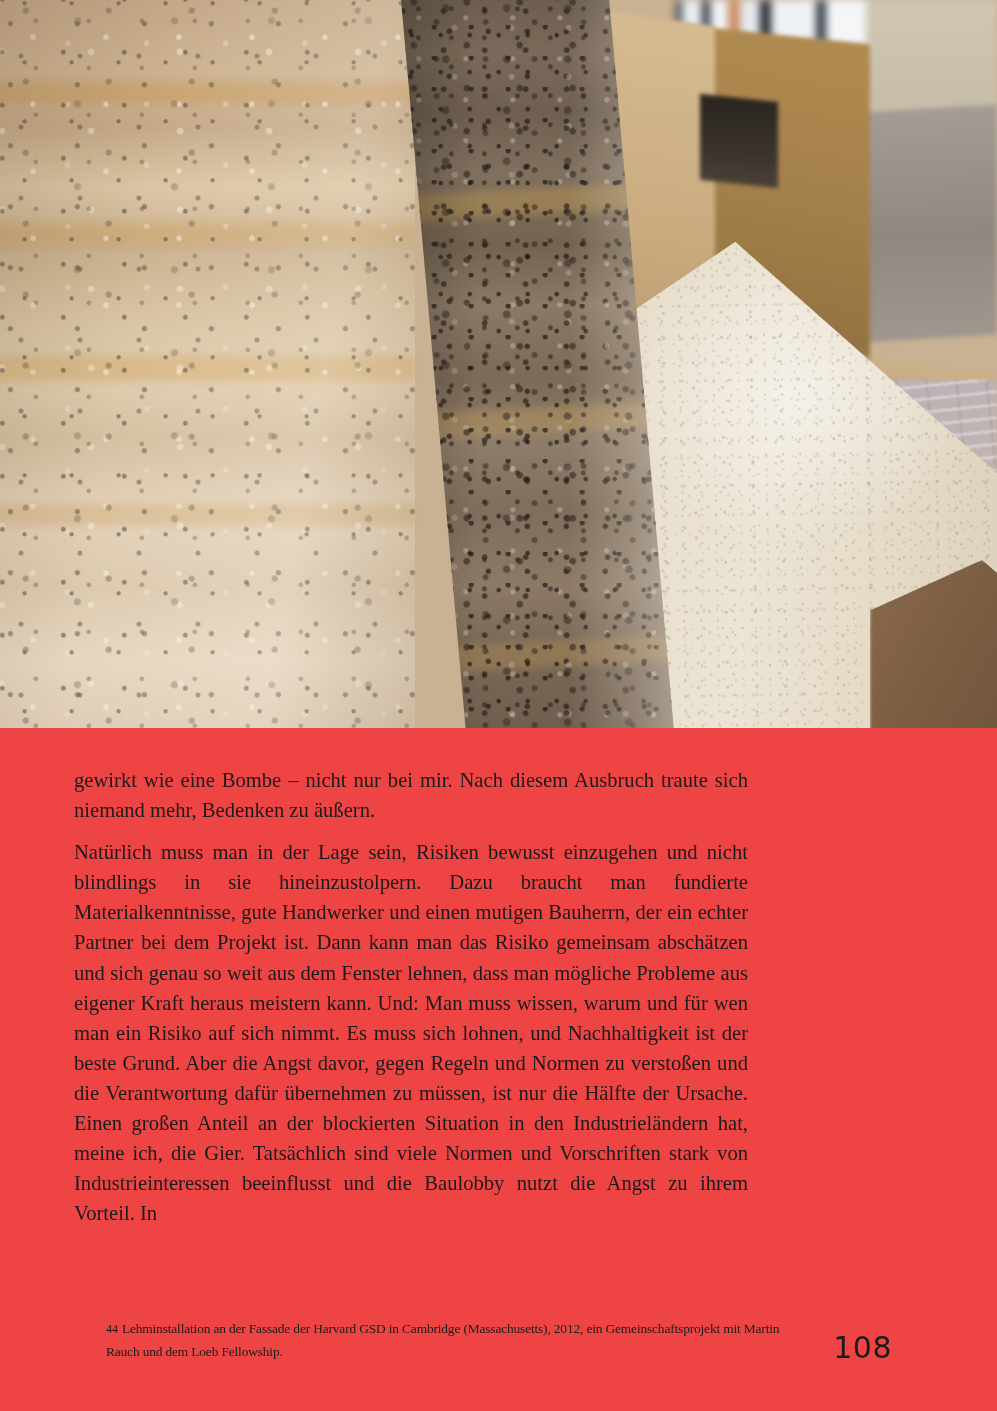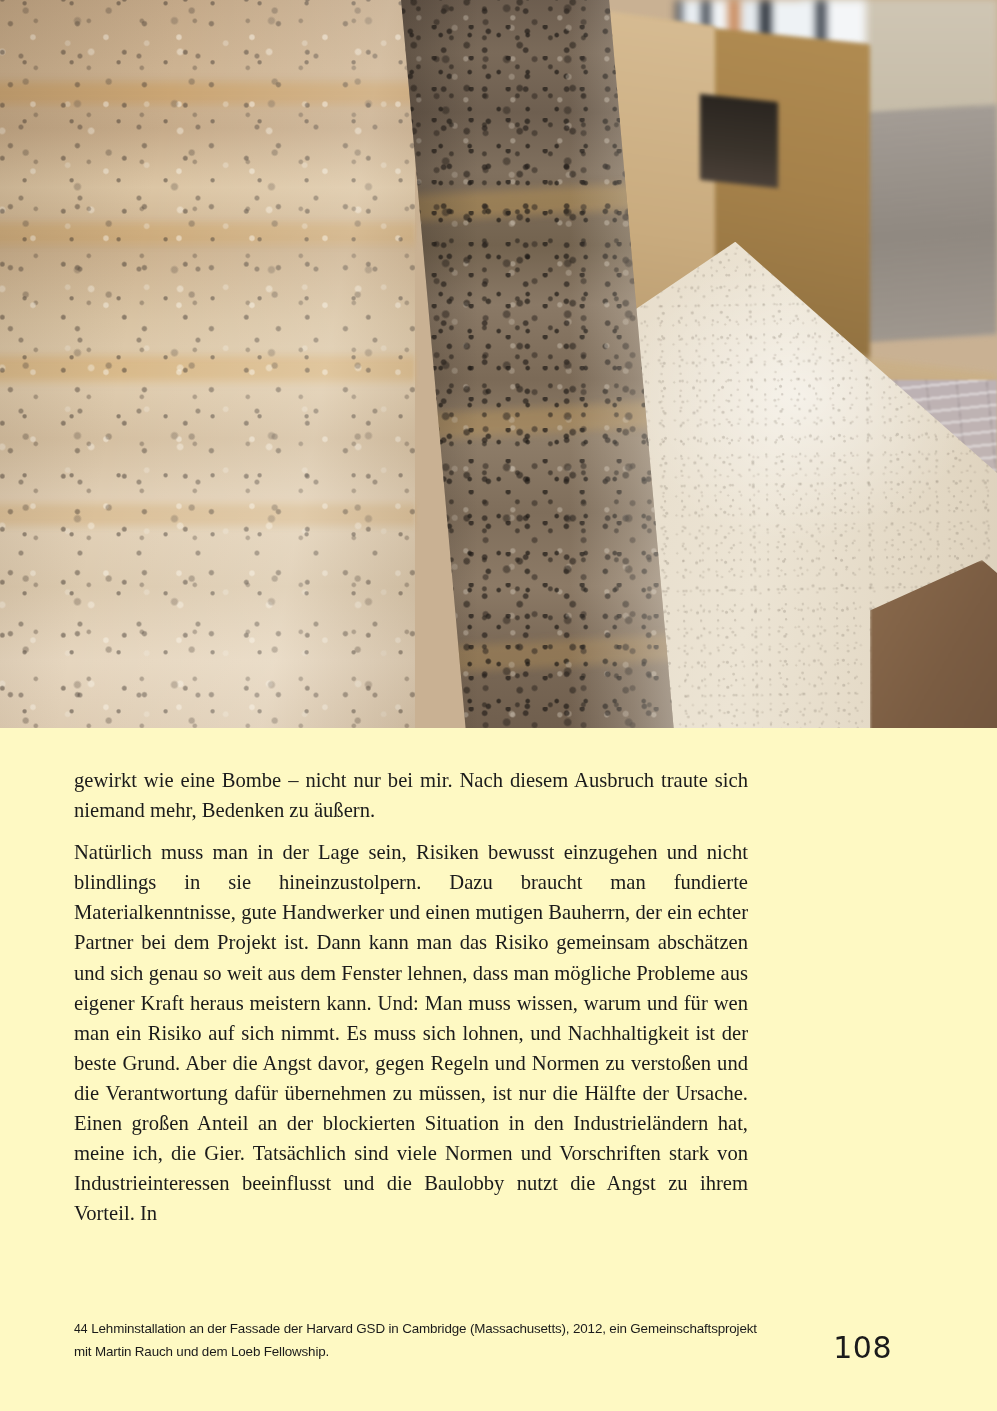--- a/index.html
+++ b/index.html
@@ -5,21 +5,21 @@
 <style>
   html, body {
     margin: 0;
     padding: 0;
     background: #ffffff;
   }
   .page {
     position: relative;
     width: 997px;
     height: 1411px;
-    background: #fef9c3;
+    background: #ef4444;
     overflow: hidden;
     font-family: "Liberation Serif", "DejaVu Serif", serif;
   }
 
   
   .photo {
     position: absolute;
     left: 0;
     top: 0;
     width: 997px;
@@ -333,26 +333,27 @@
   .footer {
     position: absolute;
     left: 74px;
     top: 1318px;
     width: 850px;
     display: flex;
     align-items: flex-start;
     justify-content: space-between;
   }
   .caption {
-    font-family: Liberation Sans, sans-serif;
+    font-family: Liberation Serif, serif;
     font-size: 13.4px;
     line-height: 21.5px;
     color: #1b1b1b;
     max-width: 700px;
     letter-spacing: -0.15px;
+    margin-left: 32px;
   }
   .caption .fig-num {
     font-size: 12.2px;
     margin-right: 4px;
   }
   .folio {
     font-family: "DejaVu Sans", "Liberation Sans", sans-serif;
     font-size: 30px;
     color: #1b1b1b;
     letter-spacing: 0.5px;

